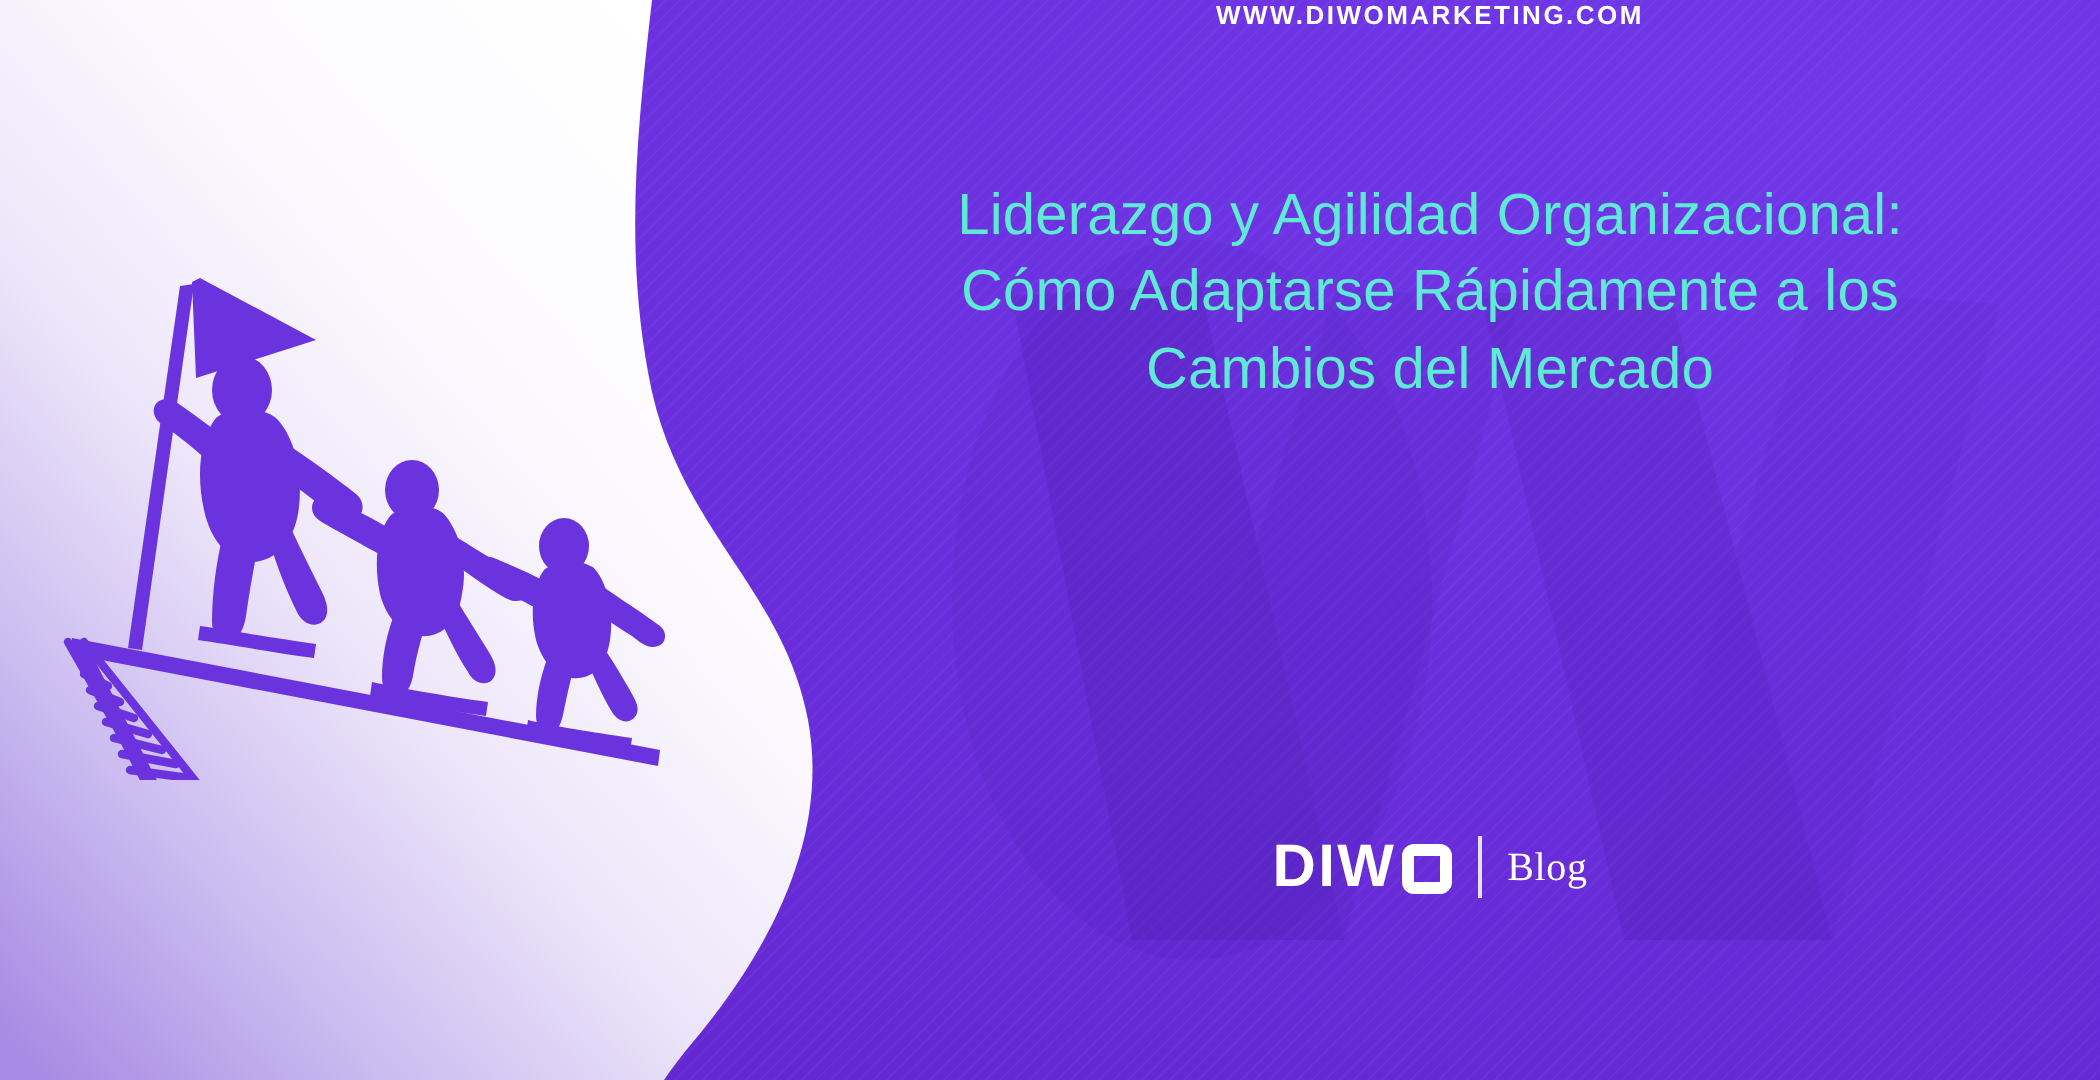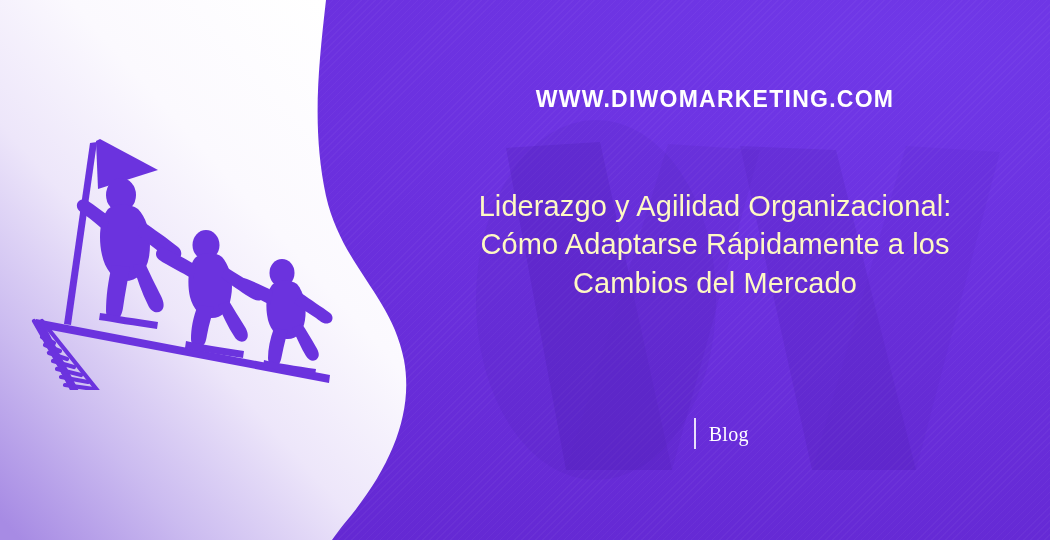--- a/index.html
+++ b/index.html
@@ -61,33 +61,32 @@
     left: 430px;
     top: 0;
     width: 570px;
     height: 540px;
     display: flex;
     flex-direction: column;
     align-items: center;
   }
 
   .site-url {
-    margin-top: 86px;
     color: #ffffff;
-    font-size: 23px;
+    font-size: 13px;
     font-weight: 600;
     letter-spacing: 1.25px;
     white-space: nowrap;
   }
 
   .headline {
     margin-top: 74px;
     width: 520px;
     text-align: center;
-    color: #fef9c3;
+    color: #5eead4;
     font-size: 29px;
     font-weight: 400;
     line-height: 1.32;
     letter-spacing: 0.1px;
   }
 
   .logo-lockup {
     position: absolute;
     top: 418px;
     left: 0;
@@ -264,19 +263,23 @@
     </g>
   </svg>
 
   <div class="content">
 
     <div class="site-url">WWW.DIWOMARKETING.COM</div>
 
     <h1 class="headline">Liderazgo y Agilidad Organizacional: Cómo Adaptarse Rápidamente a los Cambios del Mercado</h1>
 
     <div class="logo-lockup">
+      <span class="logo-diwo">
+        <span>DIW</span>
+        <span class="logo-square-o"></span>
+      </span>
       <span class="logo-divider"></span>
       <span class="logo-blog">Blog</span>
     </div>
 
   </div>
 
 </div>
 
 </body></html>

